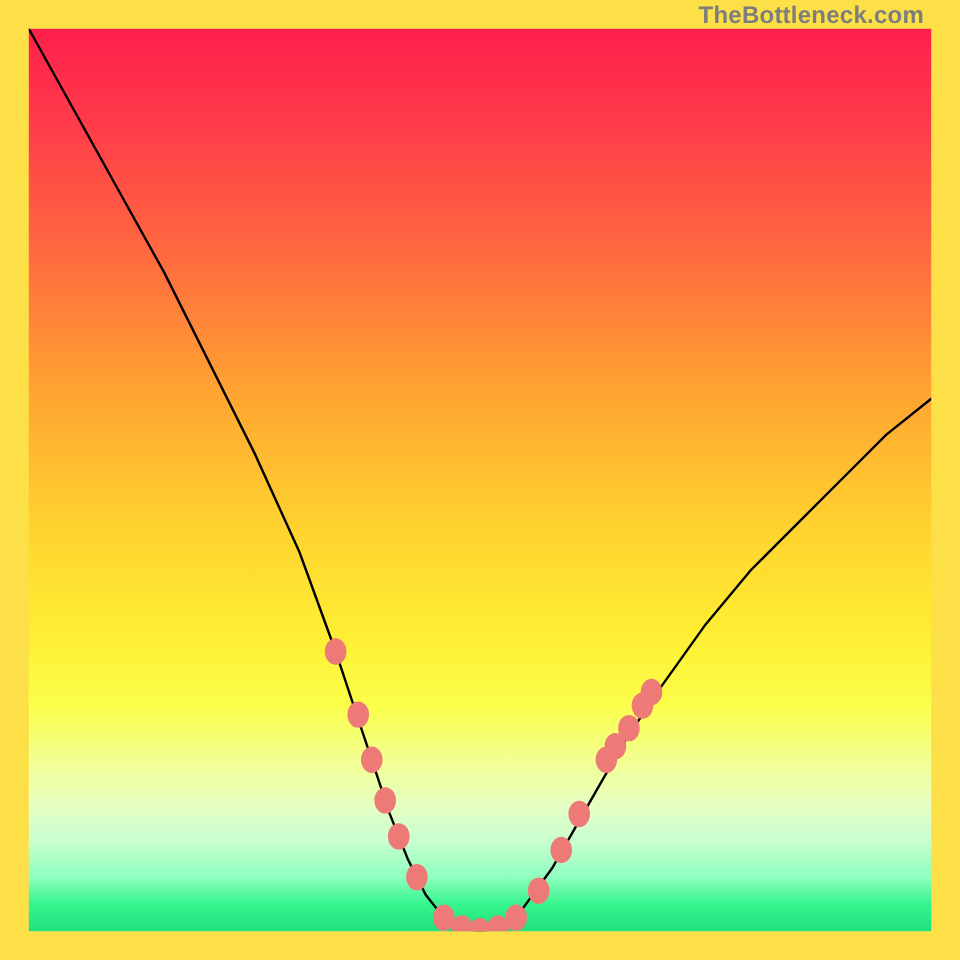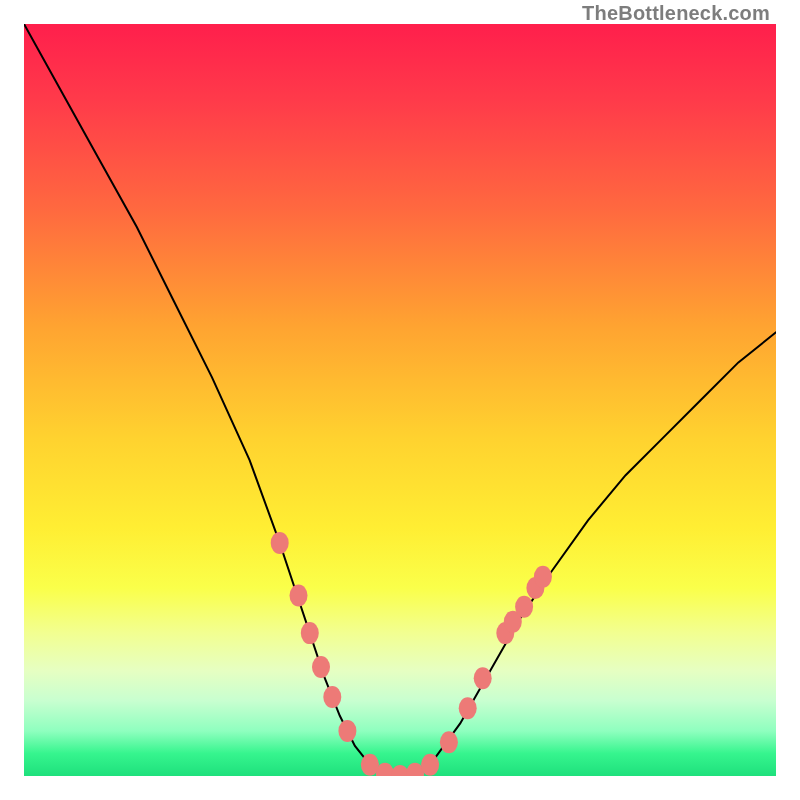--- a/index.html
+++ b/index.html
@@ -10,21 +10,21 @@
     background: #000;
     overflow: hidden;
     font-family: Arial, Helvetica, sans-serif;
   }
   .frame {
     position: absolute;
     top: 0;
     left: 0;
     width: 800px;
     height: 800px;
-    background: #ffffff;
+    background: #fde047;
   }
   .plot-area {
     position: absolute;
     top: 24px;
     left: 24px;
     width: 752px;
     height: 752px;
     background: linear-gradient(
       to bottom,
       #ff1f4c 0%,

